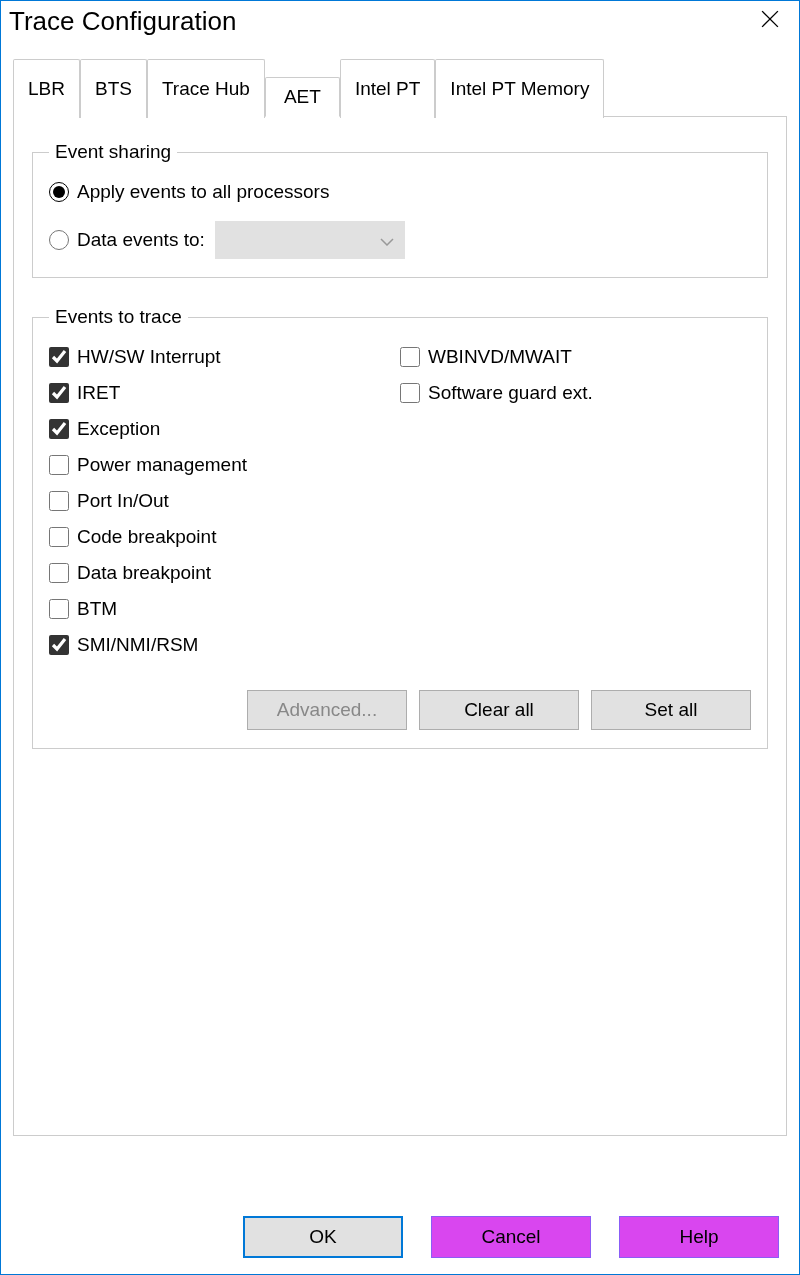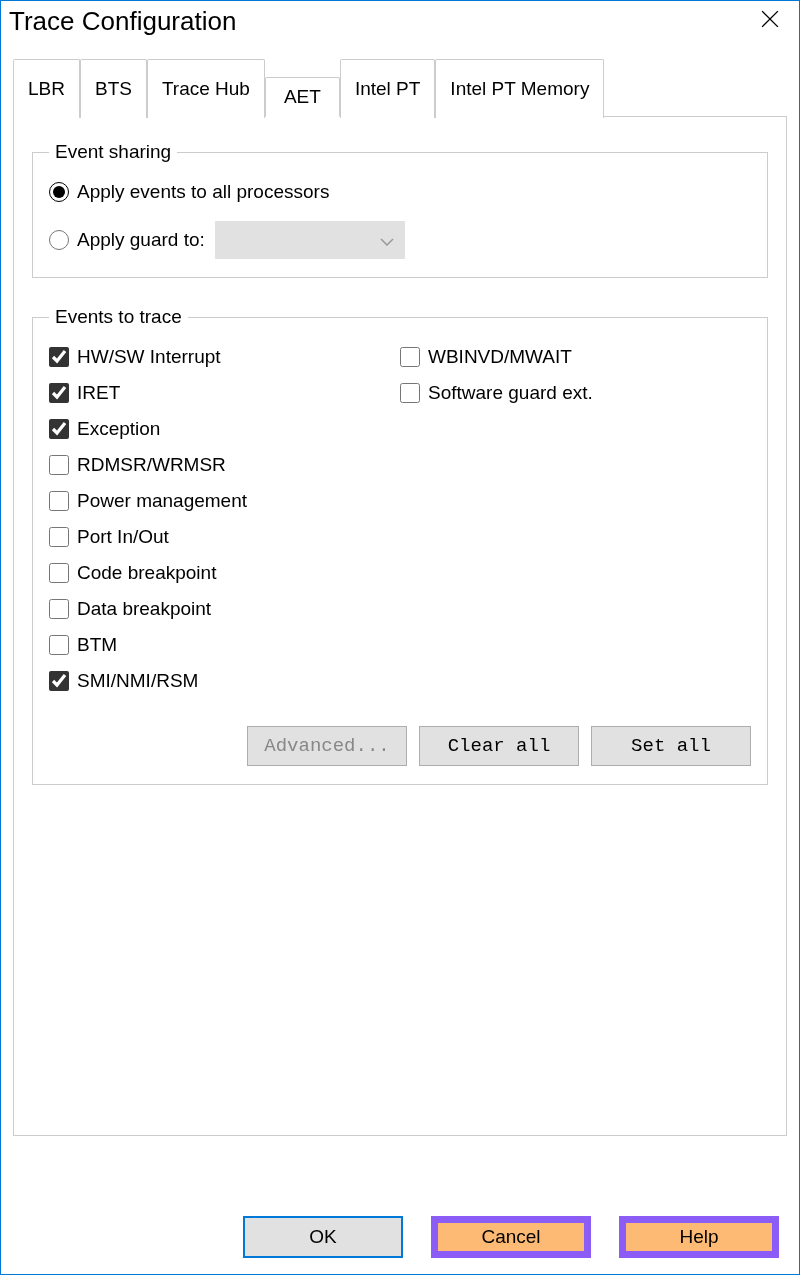--- a/index.html
+++ b/index.html
@@ -162,38 +162,38 @@
       gap: 12px;
       margin-top: 20px;
     }
     .btn {
       width: 160px;
       height: 40px;
       background: #e1e1e1;
       border: 1px solid #adadad;
       font-size: 19px;
       cursor: pointer;
-      font-family: Liberation Mono, monospace;
+      font-family: Liberation Sans, sans-serif;
     }
     .btn:disabled {
       color: #888;
       cursor: default;
     }
     .dialog-buttons {
       position: absolute;
       bottom: 16px;
       right: 20px;
       display: flex;
       gap: 28px;
     }
     .dialog-btn {
       width: 160px;
       height: 42px;
-      background: #fdba74;
-      border: 7px solid #8b5cf6;
+      background: #d946ef;
+      border: 1px solid #8b5cf6;
       font-size: 19px;
       cursor: pointer;
       font-family: inherit;
     }
     .dialog-btn.primary {
       background: #e1e1e1;
       border: 2px solid #0078d7;
     }
   </style>
 </head>
@@ -223,21 +223,21 @@
 
 
     <fieldset>
       <legend>Event sharing</legend>
       <div class="radio-row">
         <input type="radio" name="evshare" checked="" style="">
         <span class="radio-label">Apply events to all processors</span>
       </div>
       <div class="radio-row">
         <input type="radio" name="evshare" style="">
-        <span class="radio-label">Apply guard to:</span>
+        <span class="radio-label">Data events to:</span>
         <div class="events-to-dropdown">
           <span class="chev">
             <svg width="14" height="8" viewBox="0 0 14 8">
                 <polyline points="1,1 7,7 13,1" fill="none" stroke="#999" stroke-width="1.5"></polyline>
               </svg>
           </span>
         </div>
       </div>
     </fieldset>
 
@@ -252,24 +252,20 @@
           <div class="check-row">
               <input type="checkbox" checked="" style="">
               <span class="check-label">IRET</span>
             </div>
           <div class="check-row">
               <input type="checkbox" checked="" style="">
               <span class="check-label">Exception</span>
             </div>
           <div class="check-row">
               <input type="checkbox" style="">
-              <span class="check-label">RDMSR/WRMSR</span>
-            </div>
-          <div class="check-row">
-              <input type="checkbox" style="">
               <span class="check-label">Power management</span>
             </div>
           <div class="check-row">
               <input type="checkbox" style="">
               <span class="check-label">Port In/Out</span>
             </div>
           <div class="check-row">
               <input type="checkbox" style="">
               <span class="check-label">Code breakpoint</span>
             </div>

